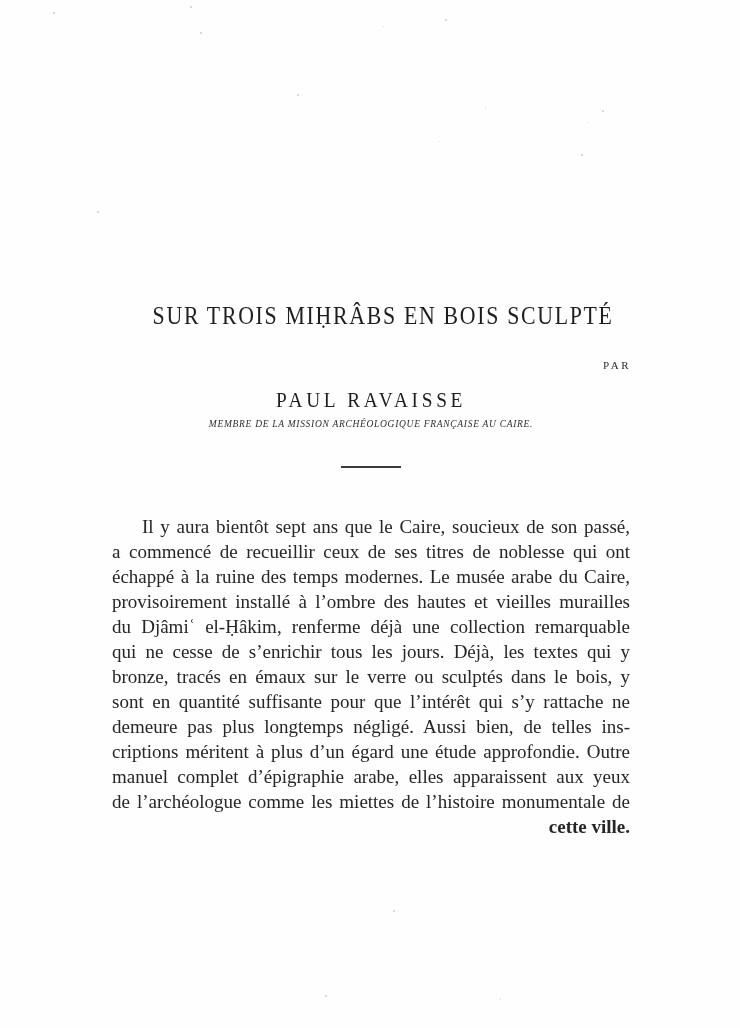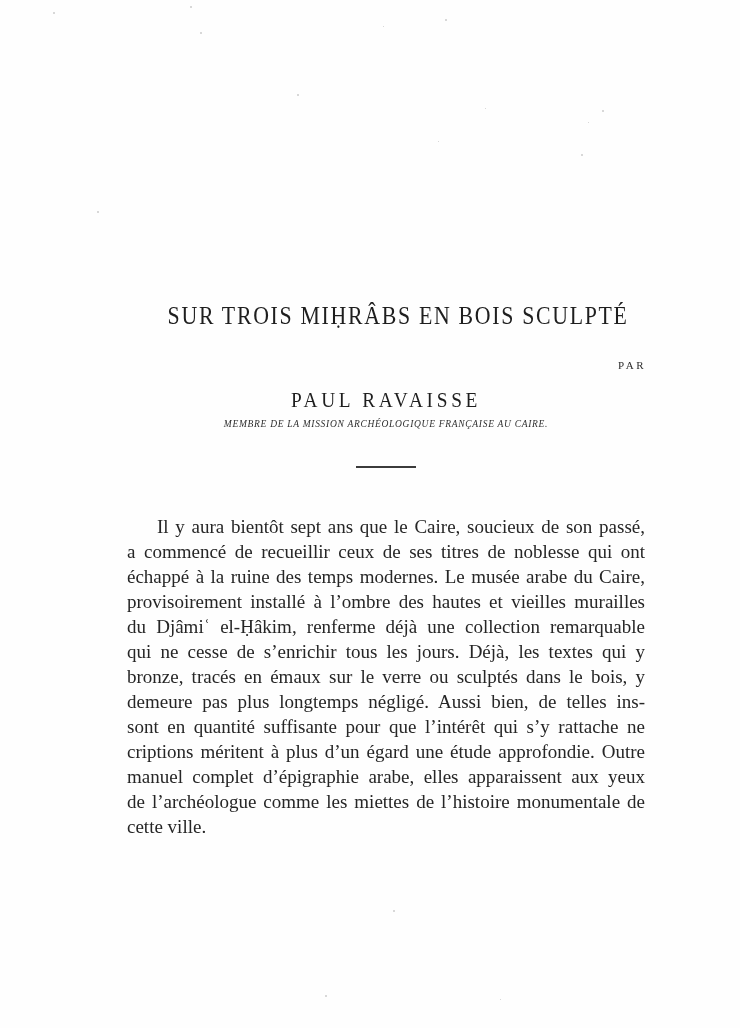--- a/index.html
+++ b/index.html
@@ -11,21 +11,21 @@
     position: relative;
     width: 740px;
     height: 1028px;
     background: #fefefe;
     overflow: hidden;
     font-family: "Liberation Serif", "DejaVu Serif", serif;
     color: #232323;
   }
   .content {
     position: absolute;
-    left: 126px;
+    left: 111px;
     top: 0;
     width: 520px;
     height: 100%;
   }
 
   
   .title {
     position: absolute;
     top: 301px;
     left: 0;
@@ -100,21 +100,22 @@
   }
   .bl.j {
     text-align: justify;
     text-align-last: justify;
     text-justify: inter-word;
   }
   .bl.indent {
     padding-left: 30px;
   }
   .bl.last {
-    text-align: left;
+    text-align: right;
+    font-weight: bold;
   }
 
   
   .speck {
     position: absolute;
     border-radius: 50%;
     background: #8f8f8f;
     opacity: 0.45;
   }
 </style>
@@ -135,22 +136,22 @@
     <div class="rule"></div>
 
     <div class="body-text">
       <div class="bl j indent">Il y aura bientôt sept ans que le Caire, soucieux de son passé,</div>
       <div class="bl j">a commencé de recueillir ceux de ses titres de noblesse qui ont</div>
       <div class="bl j">échappé à la ruine des temps modernes. Le musée arabe du Caire,</div>
       <div class="bl j">provisoirement installé à l’ombre des hautes et vieilles murailles</div>
       <div class="bl j">du Djâmiʿ el-Ḥâkim, renferme déjà une collection remarquable</div>
       <div class="bl j">qui ne cesse de s’enrichir tous les jours. Déjà, les textes qui y</div>
       <div class="bl j">bronze, tracés en émaux sur le verre ou sculptés dans le bois, y</div>
+      <div class="bl j">sont en quantité suffisante pour que l’intérêt qui s’y rattache ne</div>
       <div class="bl j">demeure pas plus longtemps négligé. Aussi bien, de telles ins-</div>
-      <div class="bl j">sont en quantité suffisante pour que l’intérêt qui s’y rattache ne</div>
       <div class="bl j">criptions méritent à plus d’un égard une étude approfondie. Outre</div>
       <div class="bl j">manuel complet d’épigraphie arabe, elles apparaissent aux yeux</div>
       <div class="bl j">de l’archéologue comme les miettes de l’histoire monumentale de</div>
       <div class="bl last">cette ville.</div>
     </div>
 
   </div>
 <i class="speck" style="left: 53px; top: 12px; width: 2px; height: 2px;"></i>
     <i class="speck" style="left: 190px; top: 6px; width: 2px; height: 2px;"></i>
     <i class="speck" style="left: 200px; top: 32px; width: 2px; height: 2px;"></i>

